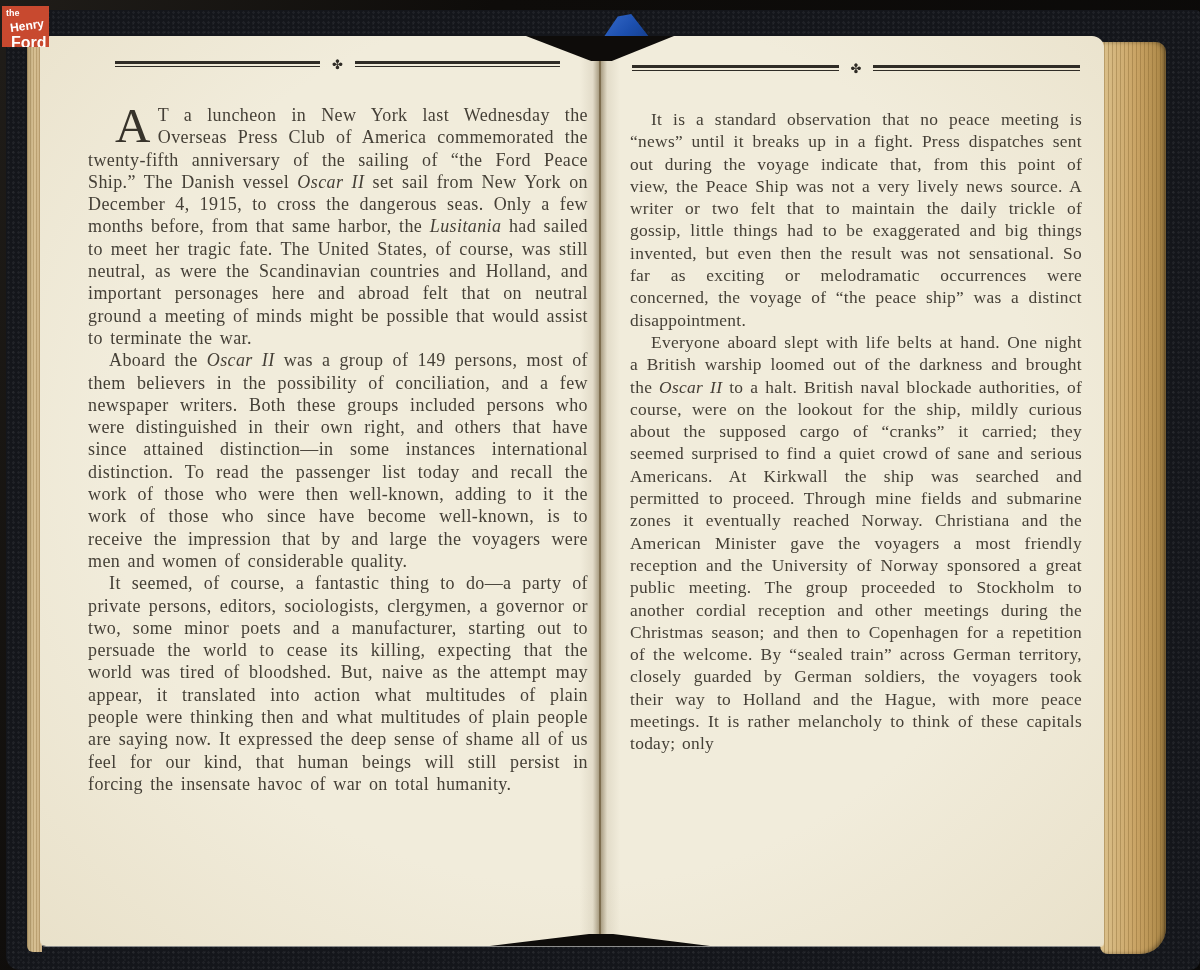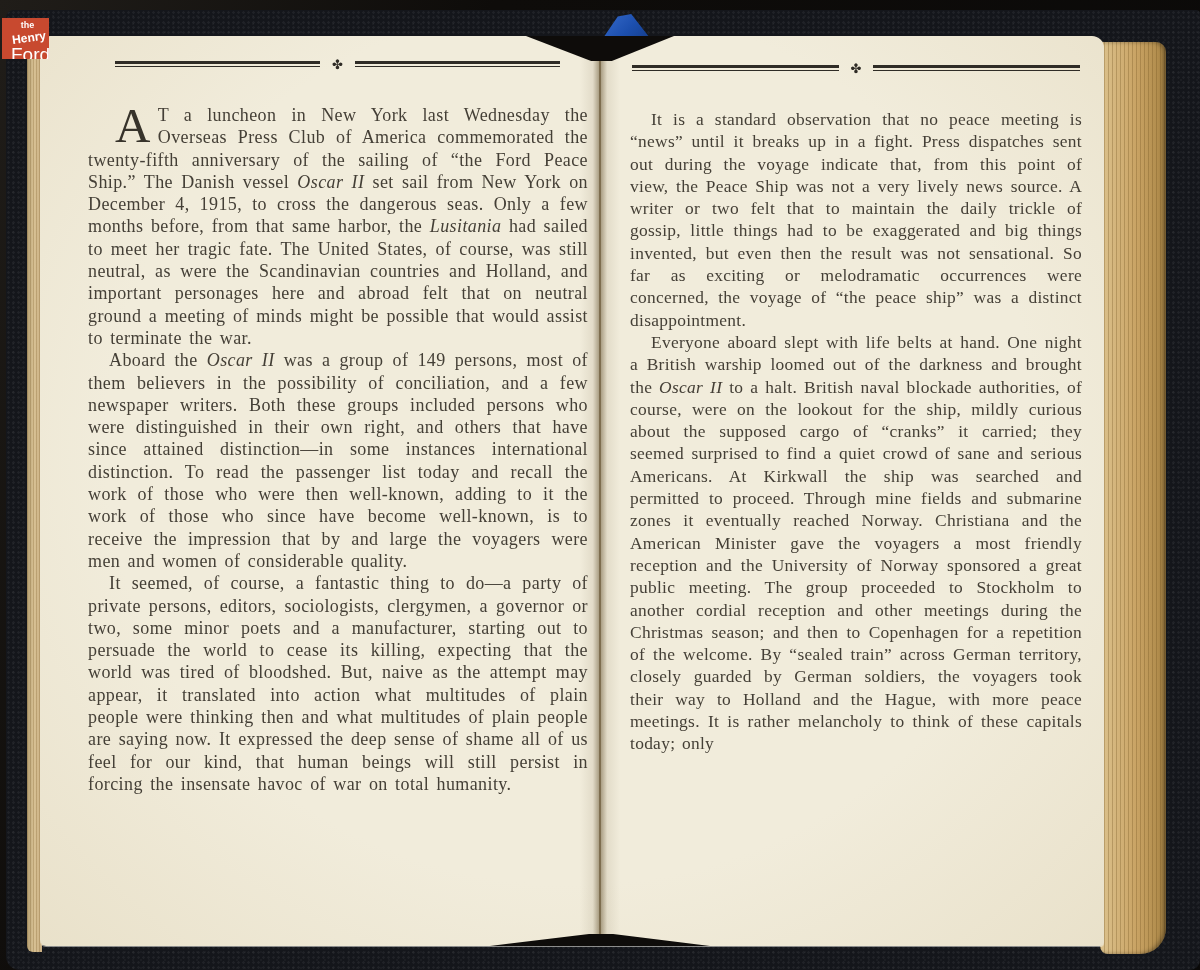--- a/index.html
+++ b/index.html
@@ -103,30 +103,29 @@
   .text p{margin:0;}
   .text p.indent{text-indent:21px;}
   .dropcap{
     float:left;
     font-size:49px;line-height:37px;
     margin:3px 7px 0 27px;
     color:#37332b;
   }
   
   .logo{
-    position:absolute;left:2px;top:18px;width:47px;height:41px;
+    position:absolute;left:2px;top:6px;width:47px;height:41px;
     background:var(--logo-bg);
     color:#fff;
     font-family:"Liberation Sans","DejaVu Sans",sans-serif;
     overflow:hidden;
-    text-align:center;
   }
   .logo-the{font-size:9px;line-height:9px;margin:3px 0 0 4px;font-weight:bold;}
   .logo-henry{display:inline-block;font-size:12px;font-weight:bold;line-height:11px;margin:0 0 0 9px;transform:rotate(-8deg);transform-origin:left bottom;}
-  .logo-ford{font-size:19px;font-weight:normal;line-height:12px;margin:1px 0 0 9px;}
+  .logo-ford{font-size:16px;font-weight:bold;line-height:12px;margin:1px 0 0 9px;}
 </style>
 </head>
 <body>
 
 <div class="photo">
   <div class="cover"></div>
   <div class="ribbon"></div>
   <div class="edge-left"></div>
   <div class="edge-right"></div>
 

